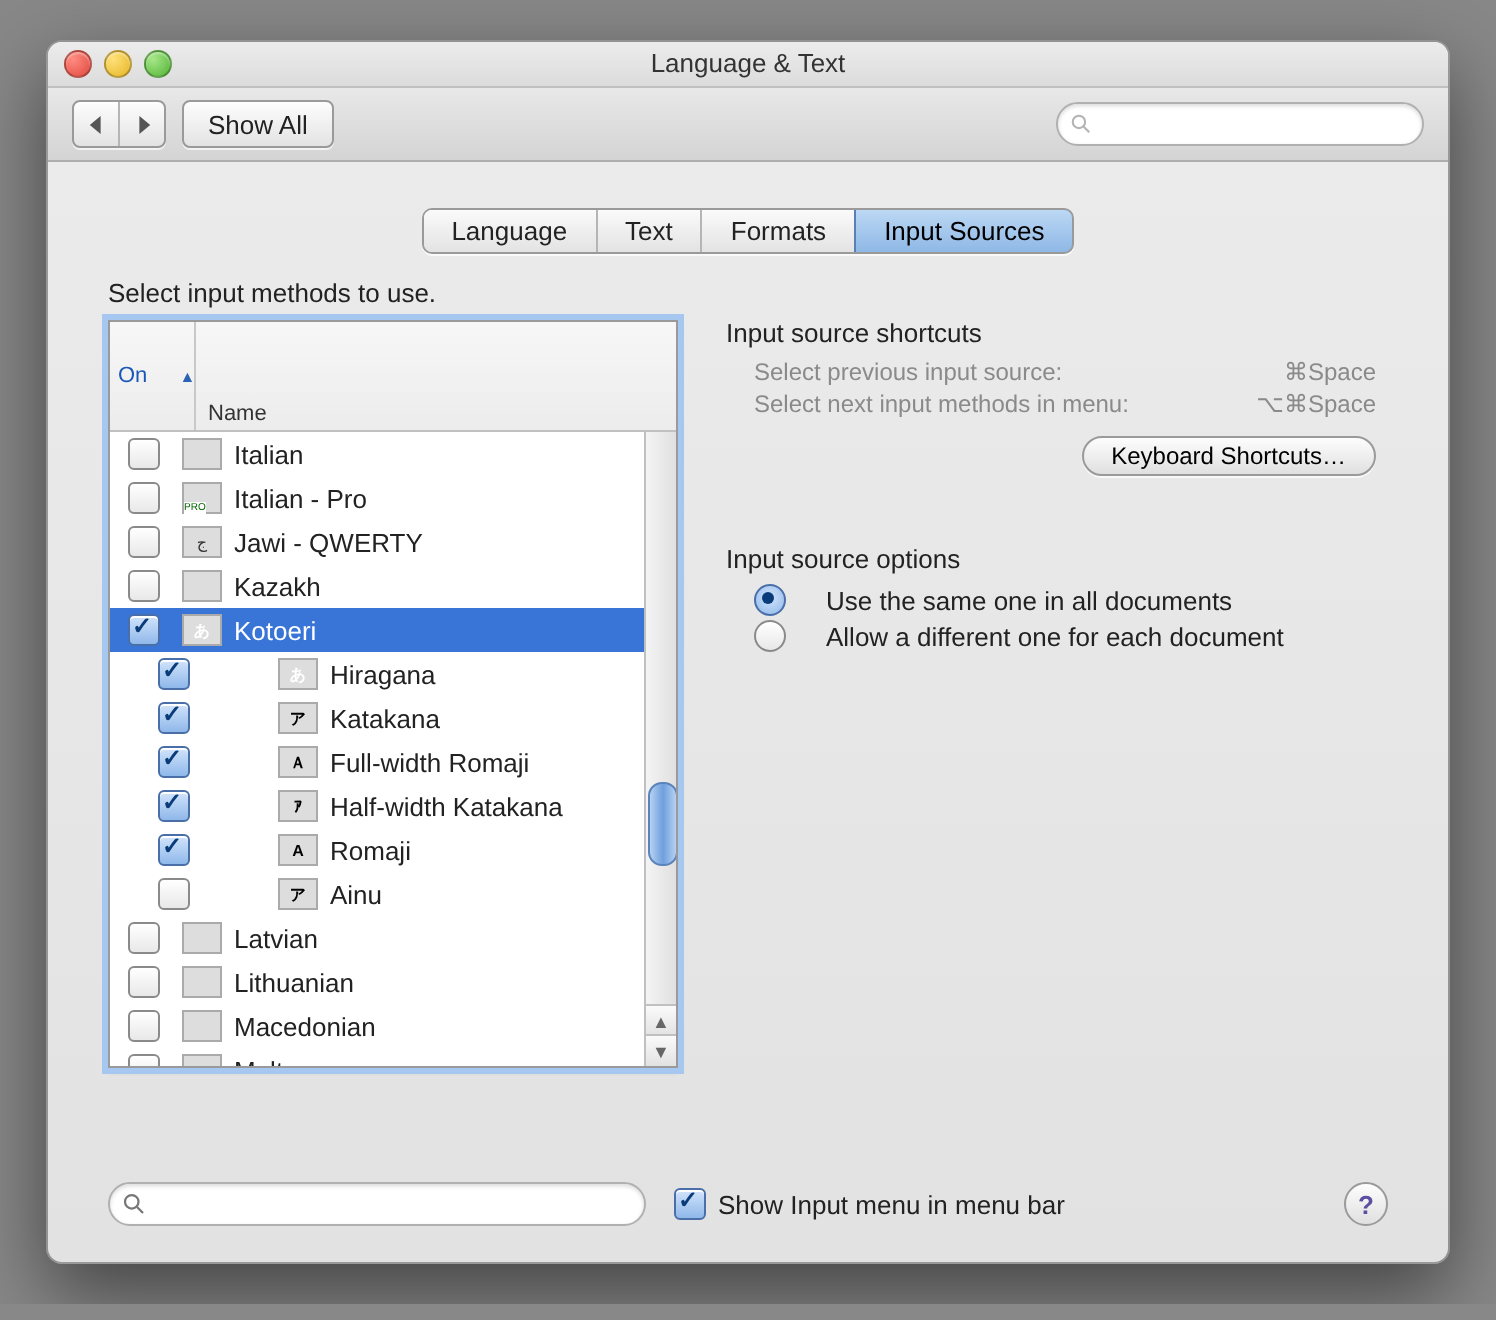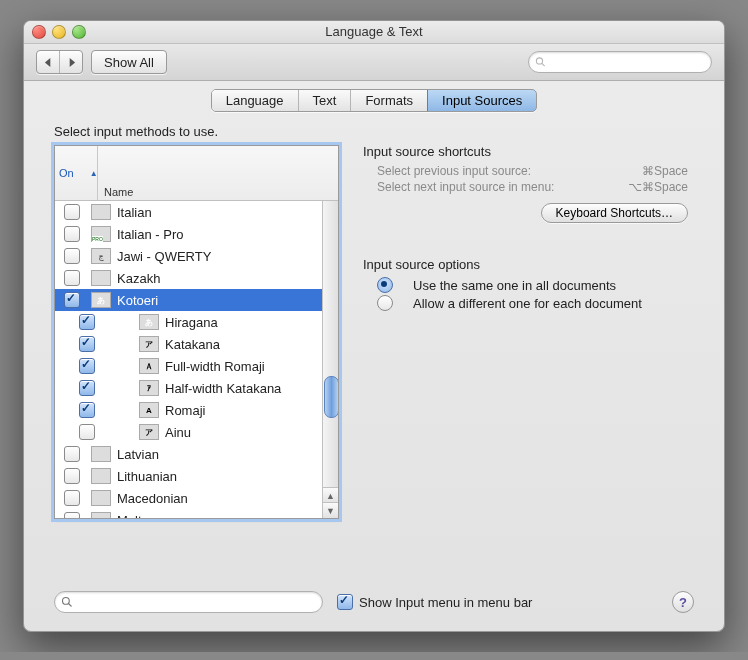--- a/index.html
+++ b/index.html
@@ -91,21 +91,21 @@
     display:flex; align-items:center;
     padding: 0 6px;
     box-shadow: inset 0 1px 2px rgba(0,0,0,0.15);
   }
   .search-field svg { opacity:0.55; }
   .search-field input {
     border:none; outline:none; flex:1; font-size:12px; background:transparent;
   }
 
   
-  .tab-area { text-align:center; margin-top: 8px; }
+  .tab-area { text-align:center; margin-top: 23px; }
   .tab-bar {
     display:inline-flex;
     border: 1px solid #9a9a9a;
     border-radius: 5px;
     overflow:hidden;
     background: linear-gradient(#fafafa, #e0e0e0);
     box-shadow: 0 1px 0 rgba(255,255,255,0.7);
   }
   .tab {
     padding: 3px 14px;
@@ -514,21 +514,21 @@
     </div>
 
     <div class="right-col">
       <div class="section-title">Input source shortcuts</div>
       <div id="shortcuts">
           <div class="shortcut-row">
             <span>Select previous input source:</span>
             <span>⌘Space</span>
           </div>
           <div class="shortcut-row">
-            <span>Select next input source in menu:</span>
+            <span>Select next input methods in menu:</span>
             <span>⌥⌘Space</span>
           </div>
         </div>
       <button class="kb-shortcuts-btn">
         <span>Keyboard Shortcuts…</span>
       </button>
       <div class="clear"></div>
 
       <div style="height:34px"></div>
 

